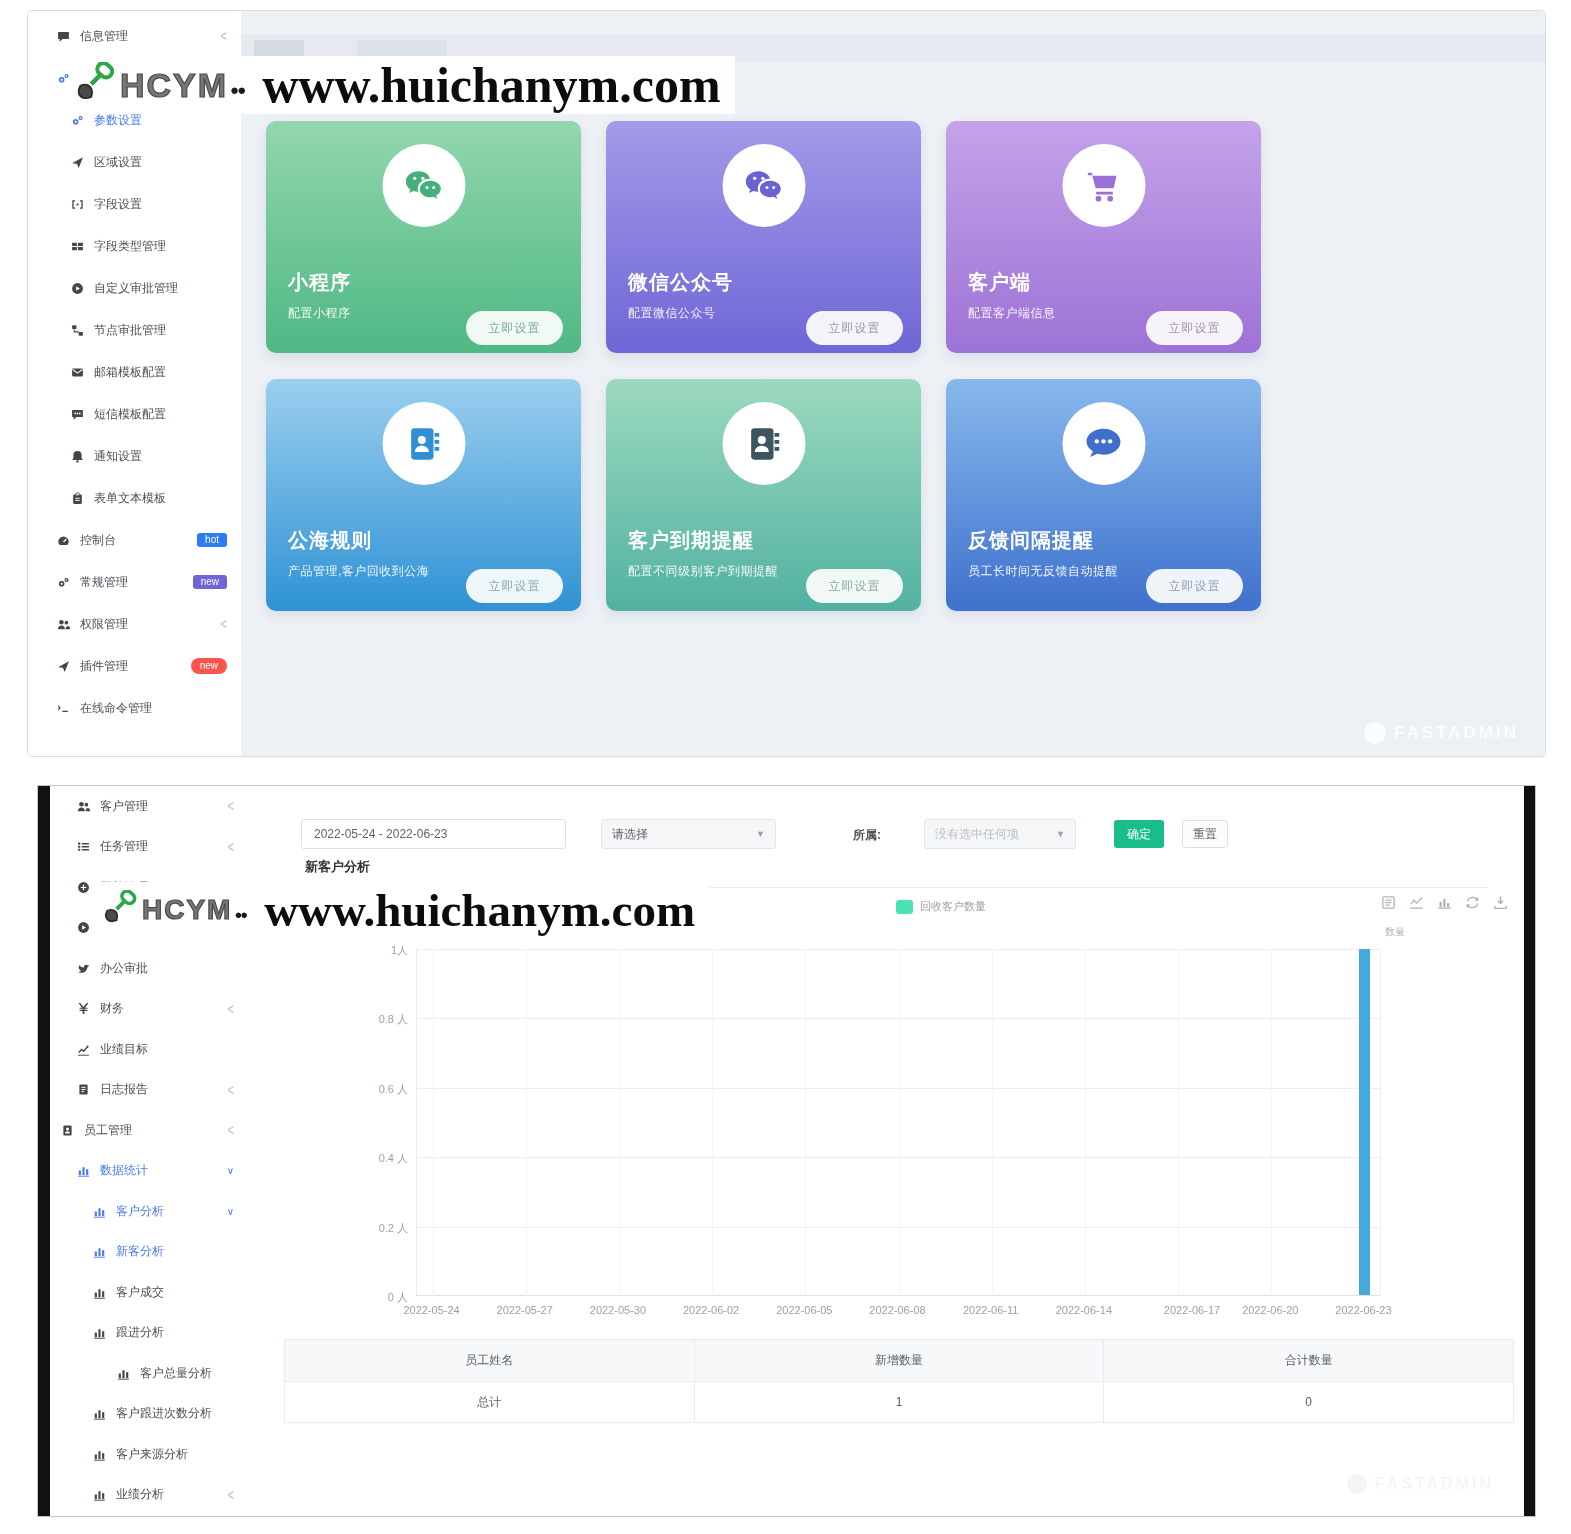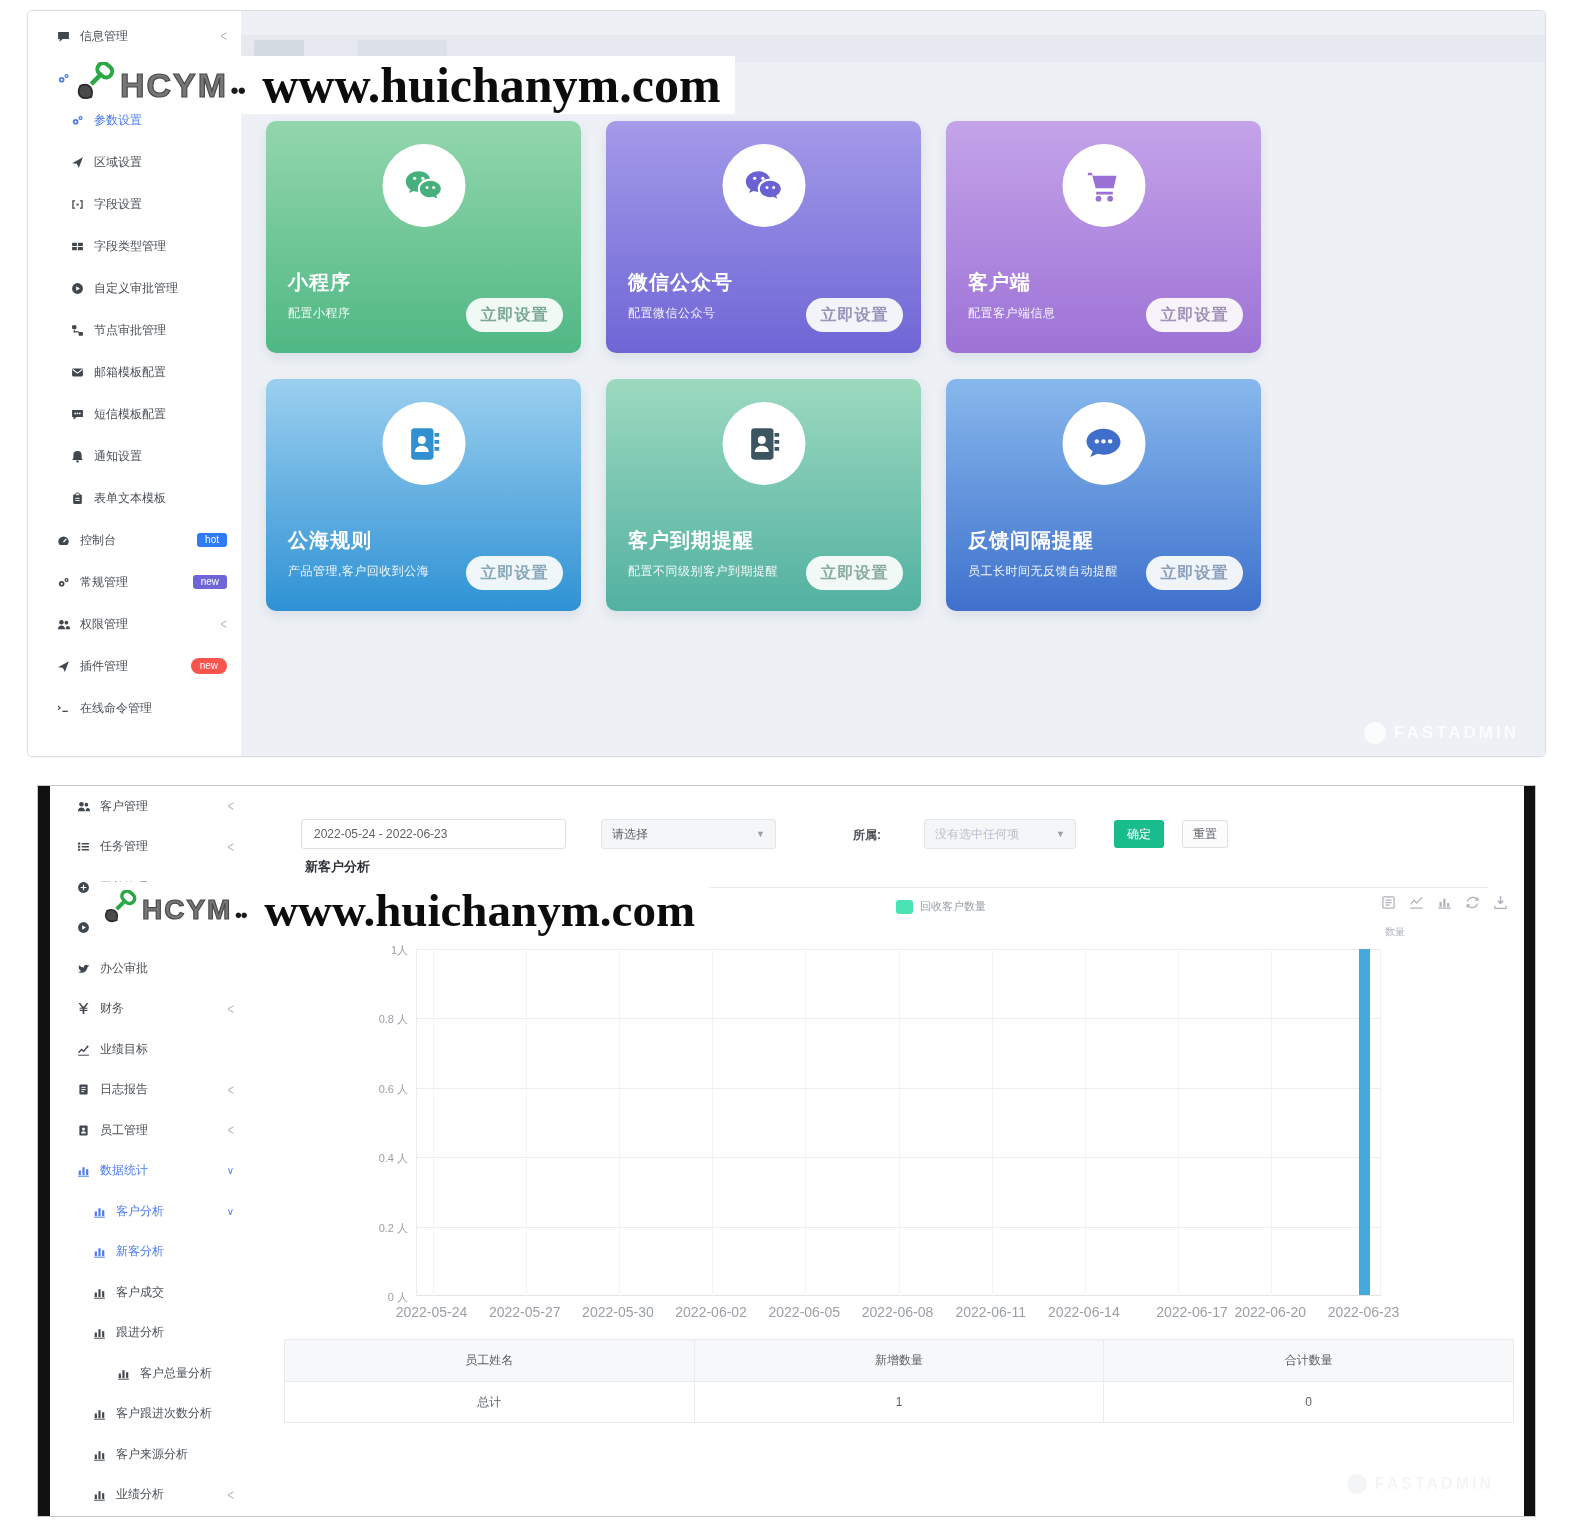--- a/index.html
+++ b/index.html
@@ -25,21 +25,21 @@
   
   .p1-content{position:absolute;left:213px;top:0;right:0;bottom:0;background:#edf1f6;}
   .tabstrip{position:absolute;left:0;top:24px;right:0;height:27px;background:#e6eaf0;}
   .tabstrip .t1{position:absolute;left:13px;top:5px;width:50px;height:18px;background:#d4dae2;border-radius:2px;}
   .tabstrip .t2{position:absolute;left:116px;top:5px;width:90px;height:18px;background:#dde2e9;border-radius:2px;}
   .cards{position:absolute;left:25px;top:110px;display:grid;grid-template-columns:repeat(3,315px);grid-auto-rows:232px;gap:26px 25px;}
   .card{position:relative;border-radius:10px;color:#fff;box-shadow:0 5px 12px rgba(40,60,90,.10);cursor:pointer;}
   .card .circ{position:absolute;left:50%;top:23px;transform:translateX(-50%);width:83px;height:83px;border-radius:50%;background:#fff;display:flex;align-items:center;justify-content:center;}
   .card .ttl{position:absolute;left:22px;top:148px;font-size:20px;font-weight:700;letter-spacing:1px;}
   .card .dsc{position:absolute;left:22px;bottom:31px;font-size:12px;color:rgba(255,255,255,.92);letter-spacing:.5px;}
-  .card .btn{position:absolute;right:18px;bottom:21px;width:97px;height:34px;border-radius:17px;background:#fdfefd;opacity:.93;font-size:16px;display:flex;align-items:center;justify-content:center;letter-spacing:1px;font-weight:bold;}
+  .card .btn{position:absolute;right:18px;bottom:8px;width:97px;height:34px;border-radius:17px;background:#fdfefd;opacity:.93;font-size:12px;display:flex;align-items:center;justify-content:center;letter-spacing:1px;}
 
   
   .wm{position:absolute;z-index:60;display:flex;align-items:center;background:#fff;padding:2px 14px 2px 2px;}
   .wm .shovel{flex:0 0 auto;margin-right:4px;}
   .wm .brand{font-weight:800;color:#777;-webkit-text-stroke:1.2px #4a4a4a;letter-spacing:2px;}
   .wm .eyes{letter-spacing:-2px;color:#1a1a1a;margin:8px 2px 0 2px;}
   .wm .url{font-family:"Liberation Serif","DejaVu Serif",serif;font-weight:700;color:#0c0c0c;margin-left:16px;white-space:nowrap;}
   .fadm{position:absolute;display:flex;align-items:center;gap:8px;font-weight:700;letter-spacing:3px;pointer-events:none;}
 
   
@@ -57,21 +57,21 @@
   .lg-marker{width:17px;height:14px;border-radius:3px;}
   .toolbox{position:absolute;right:16px;top:109px;display:flex;gap:13px;color:#aeb2b8;}
   .toolbox .tbi{width:15px;height:15px;cursor:pointer;}
   .axis-name{position:absolute;font-size:10px;color:#b0b6bd;}
   .plot{position:absolute;left:168px;top:163px;width:963px;height:347px;border-left:1px solid #ededed;border-right:1px solid #f1f1f1;}
   .hgrid{position:absolute;left:0;right:0;height:1px;background:#ededed;}
   .vgrid{position:absolute;top:0;bottom:0;width:1px;background:#f4f4f4;}
   .baseline{position:absolute;left:0;right:0;bottom:0;height:1px;background:#e2e2e2;}
   .bar{position:absolute;bottom:1px;}
   .ylab{position:absolute;width:62px;text-align:right;font-size:11px;color:#9aa0a6;}
-  .xlab{position:absolute;width:86px;text-align:center;font-size:14px;color:#9aa0a6;top:518px;}
+  .xlab{position:absolute;width:86px;text-align:center;font-size:11px;color:#9aa0a6;top:518px;}
 
   
   table.rpt{position:absolute;left:36px;top:553px;width:1230px;border-collapse:collapse;font-size:12px;color:#5b6166;text-align:center;table-layout:fixed;}
   table.rpt th{background:#f7f8fa;font-weight:400;color:#5b6166;height:39px;border:1px solid #e9ebee;}
   table.rpt td{height:38px;border:1px solid #e9ebee;background:#fff;}
 </style>
 </head>
 <body>
 
 <div class="panel1">
@@ -426,21 +426,21 @@
       <div class="sb-item" style="height: 40.5px; padding-left: 26px;">
         <span class="ico">
           <svg width="13" height="13" viewBox="0 0 12 12" fill="currentColor">
             <rect x="2.2" y="1.4" width="7.6" height="9.2" rx="1"></rect>
             <path d="M4 4h4M4 6h4M4 8h2.6" stroke="#fff" stroke-width=".9"></path>
           </svg>
         </span>
         <span class="lbl">日志报告</span>
         <span class="chev">&lt;</span>
       </div>
-      <div class="sb-item" style="height: 40.5px; padding-left: 26px;">
+      <div class="sb-item" style="height: 40.5px; padding-left: 10px;">
         <span class="ico">
           <svg width="13" height="13" viewBox="0 0 12 12" fill="currentColor">
             <rect x="2.2" y="1.4" width="7.6" height="9.2" rx="1"></rect>
             <circle cx="6" cy="4.6" r="1.4" fill="#fff"></circle>
             <path d="M3.8 8.8c0-1.3 1-2 2.2-2s2.2.7 2.2 2z" fill="#fff"></path>
           </svg>
         </span>
         <span class="lbl">员工管理</span>
         <span class="chev">&lt;</span>
       </div>

